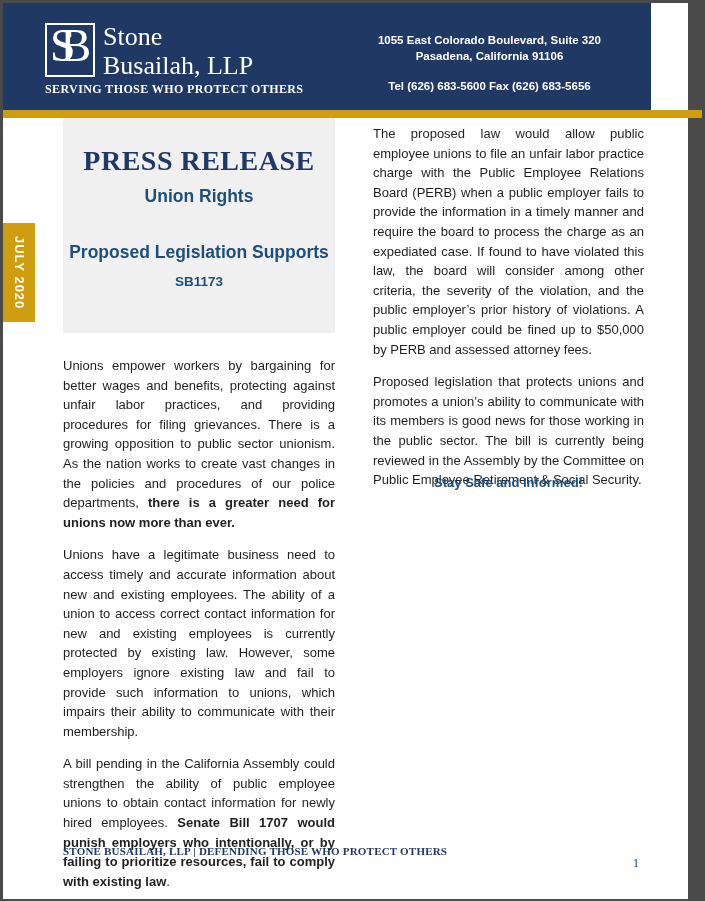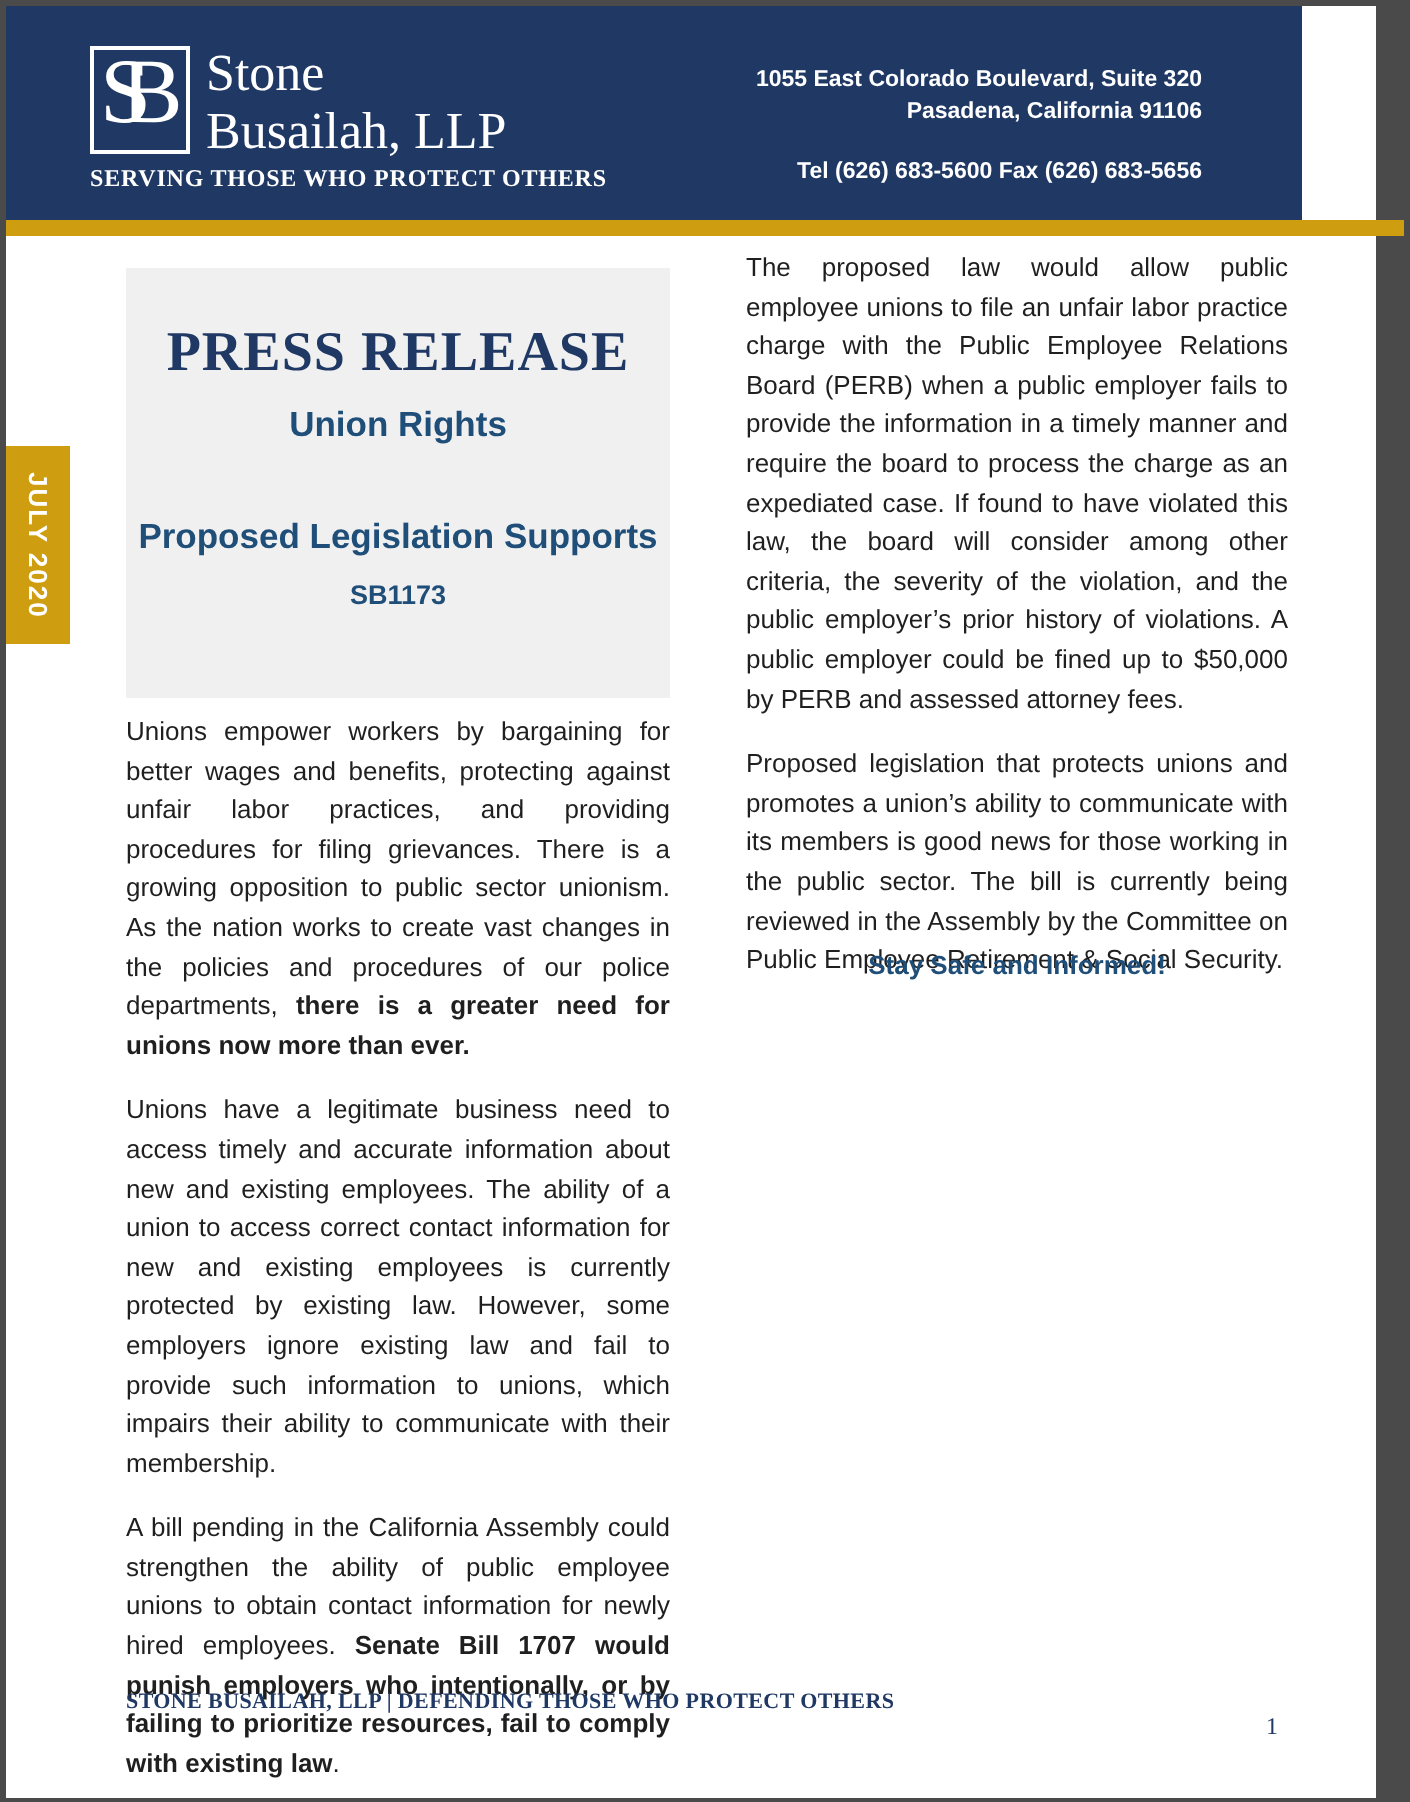--- a/index.html
+++ b/index.html
@@ -34,39 +34,39 @@
   }
   .firm-name{
     position:absolute;left:100px;top:19px;color:#fff;
     font-family:"Liberation Serif",serif;font-size:26px;line-height:29px;font-weight:400;
   }
   .tagline{
     position:absolute;left:42px;top:79px;color:#fff;
     font-family:"Liberation Serif",serif;font-size:12px;font-weight:700;letter-spacing:.4px;
   }
   .header-address{
-    position:absolute;right:50px;top:29px;color:#fff;text-align:right;
+    position:absolute;right:50px;top:29px;color:#fff;text-align:center;
     font-size:11.5px;font-weight:700;line-height:16px;
   }
   .header-address .phone{margin-top:14px;}
 
   
   .date-tab{
     position:absolute;left:3px;top:223px;width:32px;height:99px;background:var(--gold);
     display:flex;align-items:center;justify-content:center;
   }
   .date-tab span{
     writing-mode:vertical-rl;color:#fff;font-size:13px;font-weight:700;letter-spacing:1px;
     white-space:nowrap;
   }
 
   
   .press-box{
     position:absolute;left:63px;top:118px;width:272px;height:215px;
-    background:var(--box-gray);text-align:center;margin-top:16px;
+    background:var(--box-gray);text-align:center;
   }
   .press-title{
     margin-top:27px;color:var(--navy);
     font-family:"Liberation Serif",serif;font-size:28px;font-weight:700;letter-spacing:.5px;
   }
   .press-sub{
     color:var(--heading-blue);font-size:17.5px;font-weight:700;line-height:38px;
   }
   .press-sub.first{margin-top:26px;line-height:22px;}
   .press-bill{color:var(--heading-blue);font-size:13.5px;font-weight:700;margin-top:11px;}

